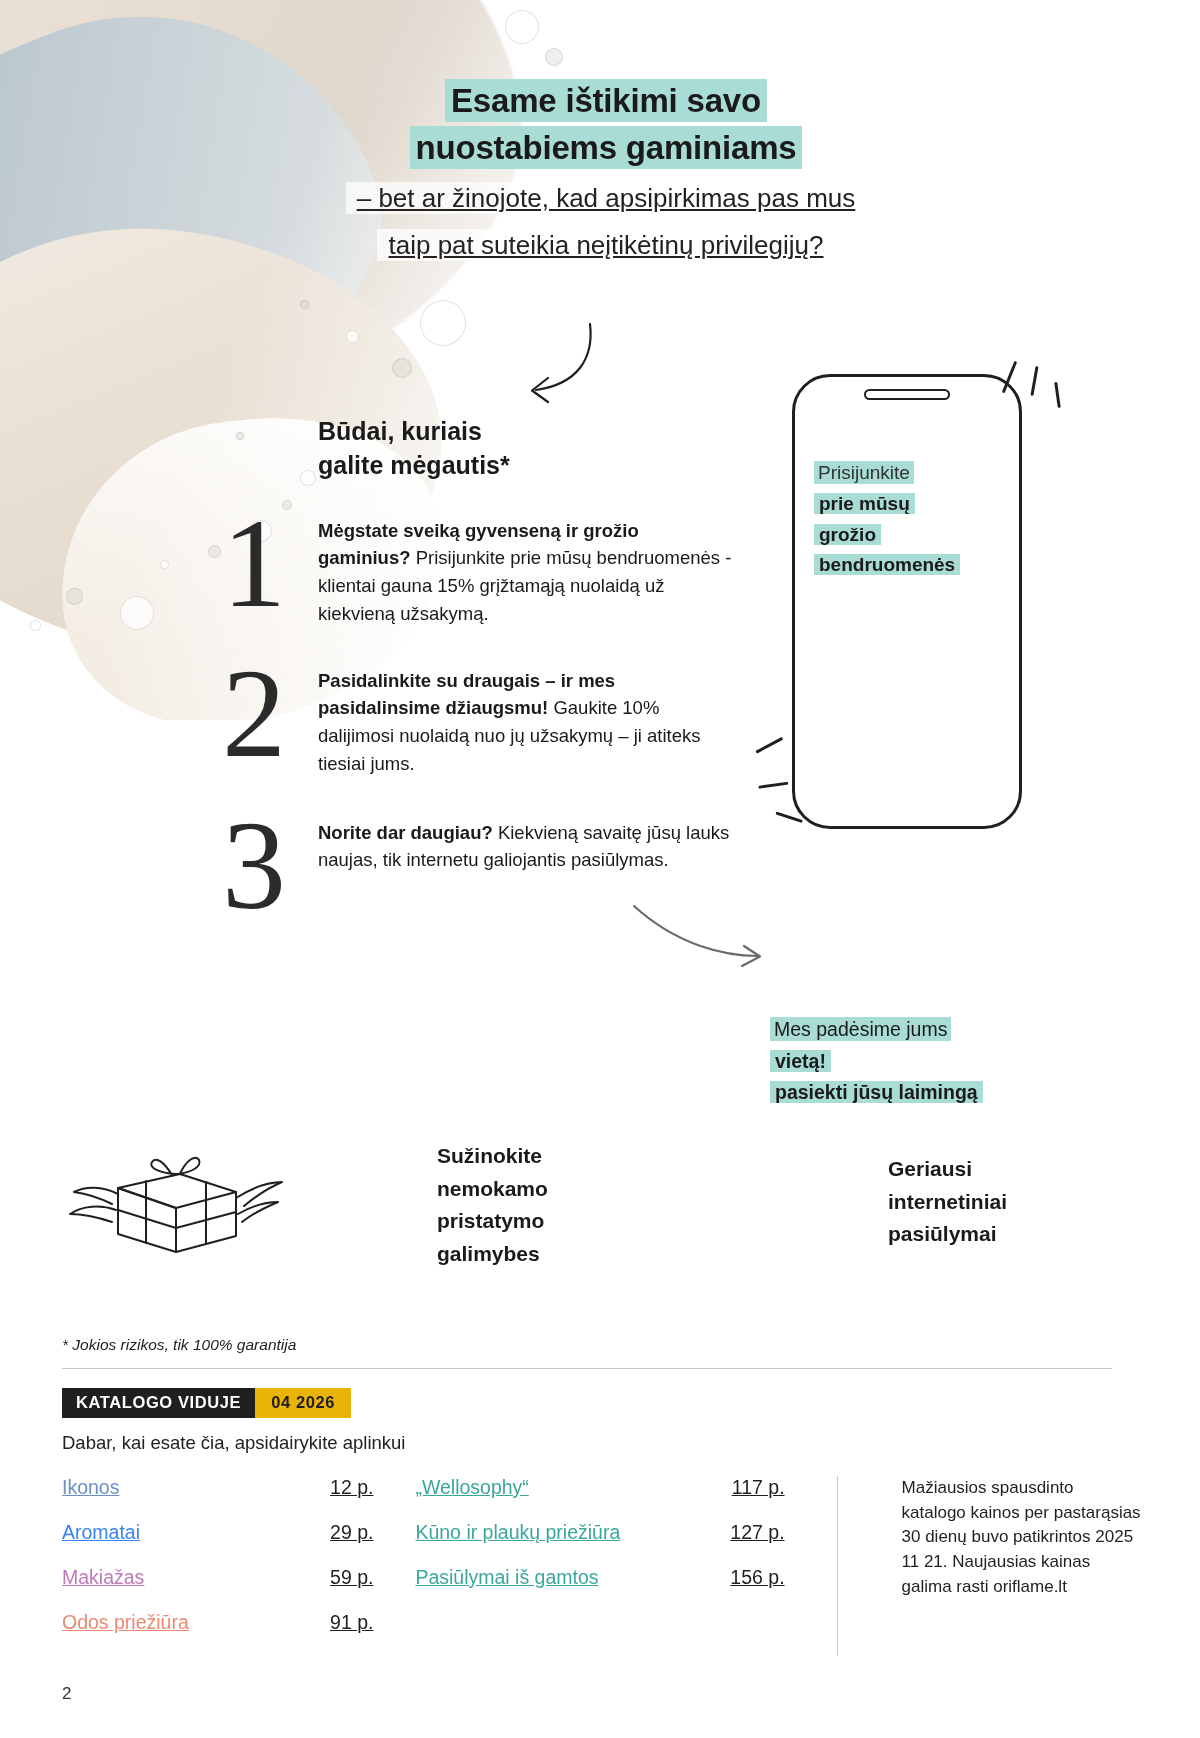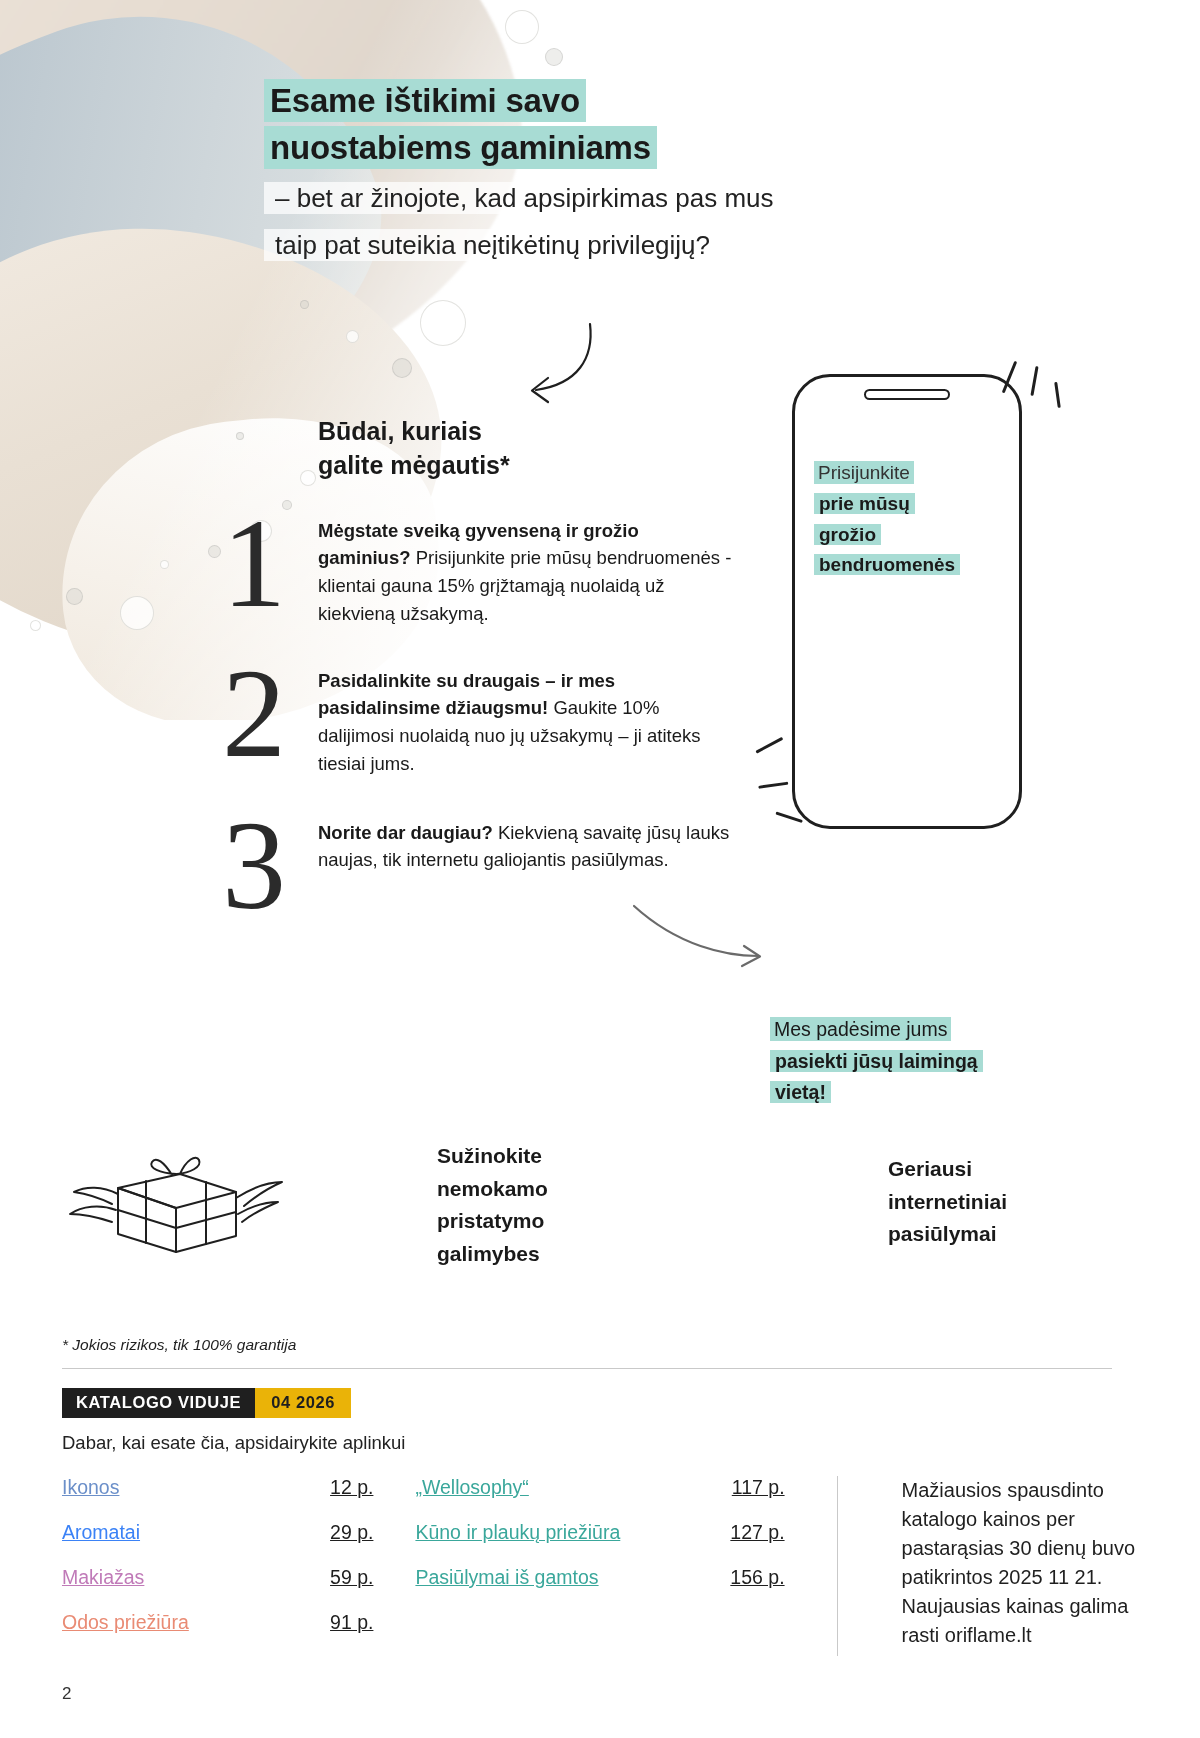--- a/index.html
+++ b/index.html
@@ -72,40 +72,41 @@
   .hl {
     background: #a8dcd4;
     padding: 0 5px;
     box-decoration-break: clone;
     -webkit-box-decoration-break: clone;
   }
 
   
   .headline {
     position: absolute;
-    left: 264px; top: 78px;
+    left: 276px; top: 78px;
     width: 660px;
+    text-align: center;
     z-index: 5;
   }
   .headline .l1, .headline .l2 {
     font-size: 33px;
     font-weight: bold;
     letter-spacing: -0.2px;
     line-height: 1.42;
     display: block;
   }
   .headline .l1 span, .headline .l2 span { background:#a8dcd4; padding: 3px 6px; }
   .headline .sub {
     display: block;
     font-size: 26px;
     line-height: 1.6;
     margin-top: 6px;
     color: #222;
   }
-  .headline .sub span { background: rgba(255,255,255,.72); padding: 1px 11px; }
+  .headline .sub span { background: rgba(255,255,255,.72); padding: 1px 11px; text-decoration: underline; }
 
   
   .benefits { position: absolute; left: 318px; top: 415px; width: 460px; z-index: 4;}
   .benefits h2 {
     margin: 0 0 34px 0;
     font-size: 25px;
     font-weight: bold;
     line-height: 1.35;
     white-space: pre-line;
   }
@@ -215,21 +216,21 @@
   .c-maki { color: #c07ab8; }
   .c-odos { color: #e98b74; }
   .c-well { color: #3aa79b; }
   .c-kuno { color: #3aa79b; }
   .c-pasi { color: #3aa79b; }
 
   .divider-v {
     width: 1px; background: #c9c9c9; margin: 0 28px 0 10px;
     align-self: stretch;
   }
-  .note { width: 250px; font-size: 20px; line-height: 1.45; color: #1f1f1f; }
+  .note { width: 250px; font-size: 17px; line-height: 1.45; color: #1f1f1f; }
 
   .pageno {
     position: absolute; left: 62px; top: 1684px;
     font-size: 17px; color: #333;
   }
 </style>
 </head>
 <body>
 
 <div class="bg-art">
@@ -310,22 +311,22 @@
   </div>
 </div>
 
 <svg class="arrow" style="left:630px;top:900px;" width="140" height="80" viewBox="0 0 140 80">
   <path d="M4,6 C48,46 96,56 128,56" fill="none" stroke="#6a6a6a" stroke-width="2.2" stroke-linecap="round"></path>
   <path d="M114,46 L130,56.5 L112,66" fill="none" stroke="#6a6a6a" stroke-width="2.2" stroke-linecap="round" stroke-linejoin="round"></path>
 </svg>
 
 <div class="callout help">
   <div><span style="background:#a8dcd4;padding:1px 4px;">Mes padėsime jums</span></div>
+  <div><b class="hl">vietą!</b></div>
   <div><b class="hl">pasiekti jūsų laimingą</b></div>
-  <div><b class="hl">vietą!</b></div>
 </div>
 
 <div class="row-icons">
 
   <svg class="gift" width="230" height="120" viewBox="0 0 230 120">
     <g fill="none" stroke="#1f1f1f" stroke-width="2" stroke-linejoin="round" stroke-linecap="round">
 
       <path d="M58,40 L120,26 L176,44 L116,60 Z"></path>
       <path d="M58,40 L58,86 L116,104 L116,60 Z"></path>
       <path d="M176,44 L176,88 L116,104"></path>

